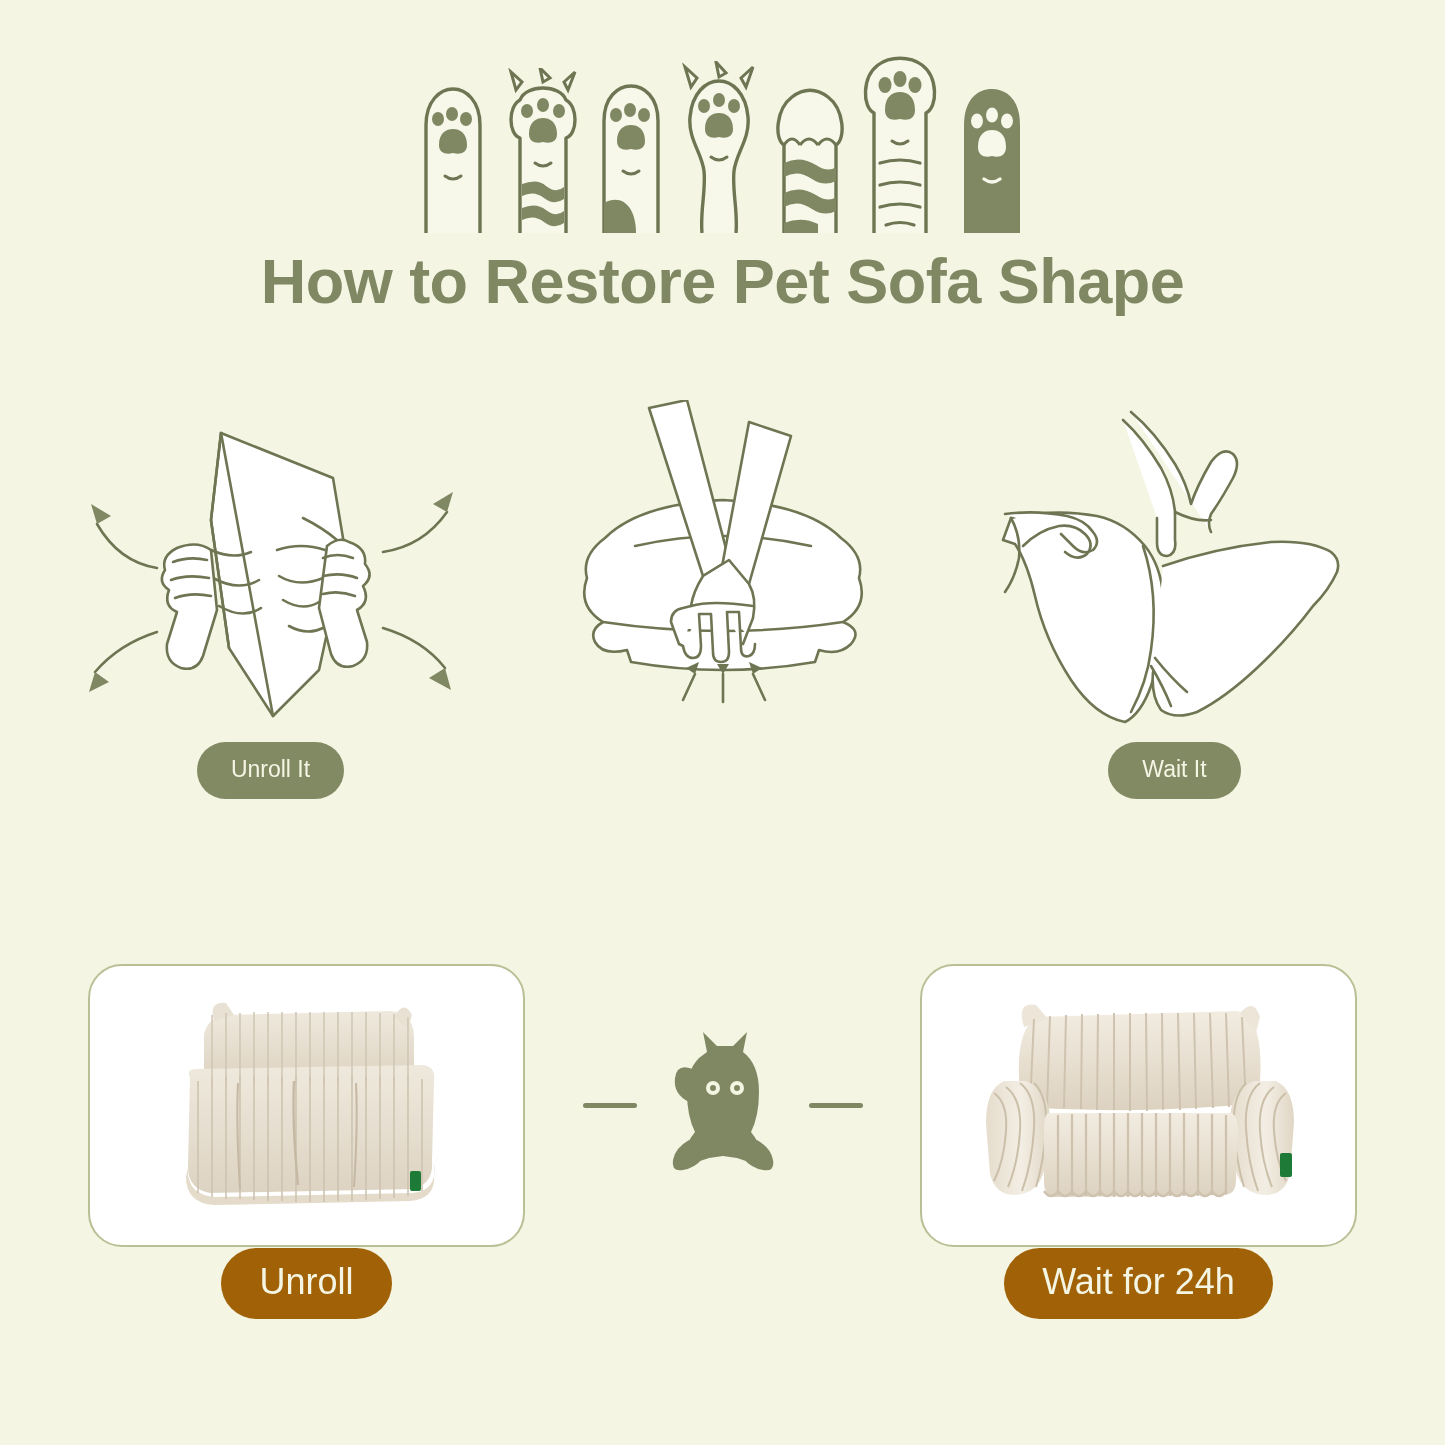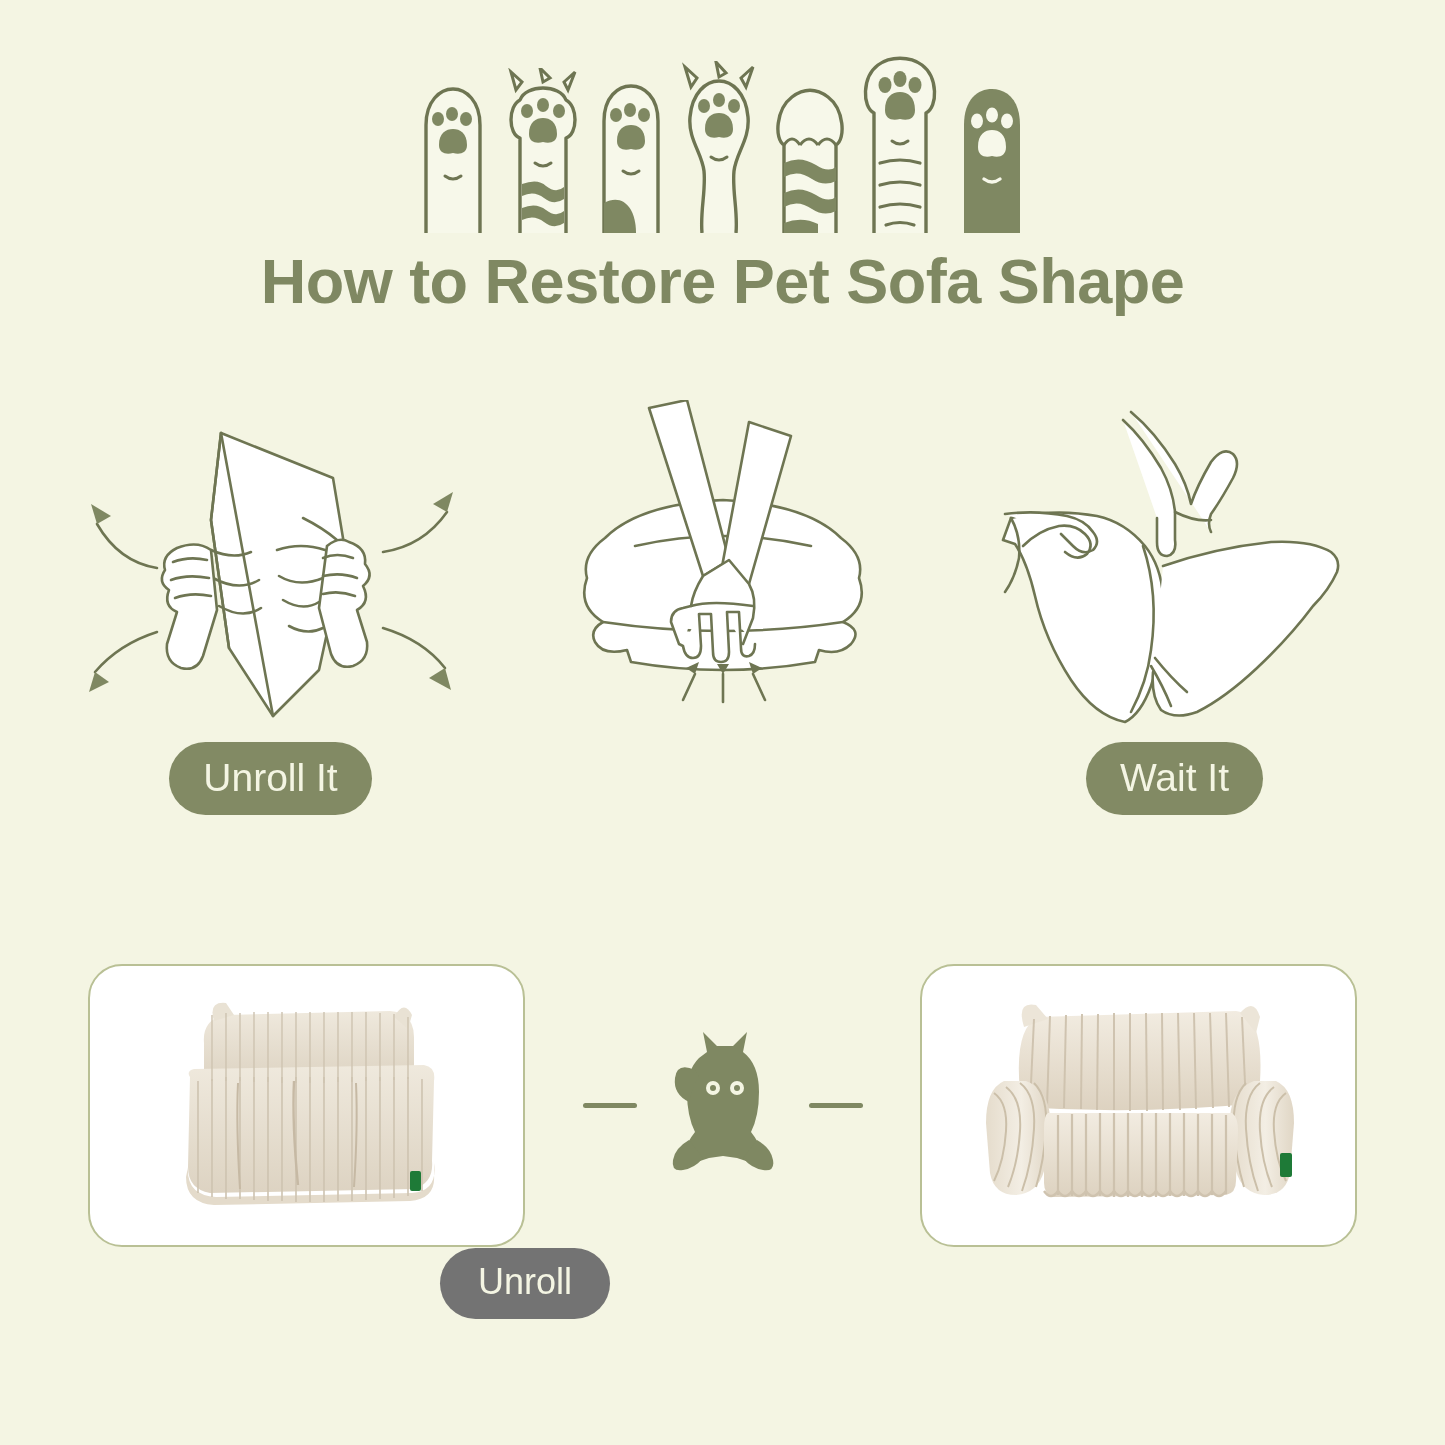--- a/index.html
+++ b/index.html
@@ -36,21 +36,21 @@
   .step{
     width:452px;
     display:flex;flex-direction:column;align-items:center;
   }
   .step-art{height:330px;display:flex;align-items:center;justify-content:center;}
   .pill{
     margin-top:12px;
     background:#828a64;
     color:#f4f5e3;
     border-radius:40px;
-    font-size:39px;
+    font-size:23px;
     line-height:1;
     padding:16px 34px 18px 34px;
     white-space:nowrap;
     font-family:"Liberation Sans", sans-serif;
   }
 
   
   .result-row{
     position:absolute;left:0;top:955px;width:1445px;height:300px;
     display:flex;justify-content:center;align-items:center;
@@ -71,21 +71,21 @@
   .dash{width:54px;height:5px;background:#7f8862;border-radius:3px;}
 
   
   .bottom-labels{
     position:absolute;left:0;top:1248px;width:1445px;height:70px;
     display:flex;justify-content:center;align-items:flex-start;
   }
   .bl-slot{width:437px;display:flex;justify-content:center;}
   .bl-gap{width:395px;}
   .pill-lg{
-    background:#737373;
+    background:#a16207;
     color:#f4f5e3;
     border-radius:40px;
     font-size:36px;line-height:1;
     padding:16px 38px 19px 38px;
     white-space:nowrap;
   }
 </style>
 </head>
 <body>
 
@@ -441,15 +441,18 @@
       </svg>
     </div>
 
   </div>
 
   <div class="bottom-labels">
     <div class="bl-slot">
       <div class="pill-lg">Unroll</div>
     </div>
     <div class="bl-gap"></div>
+    <div class="bl-slot">
+      <div class="pill-lg">Wait for 24h</div>
+    </div>
   </div>
 
 </div>
 
 </body></html>

